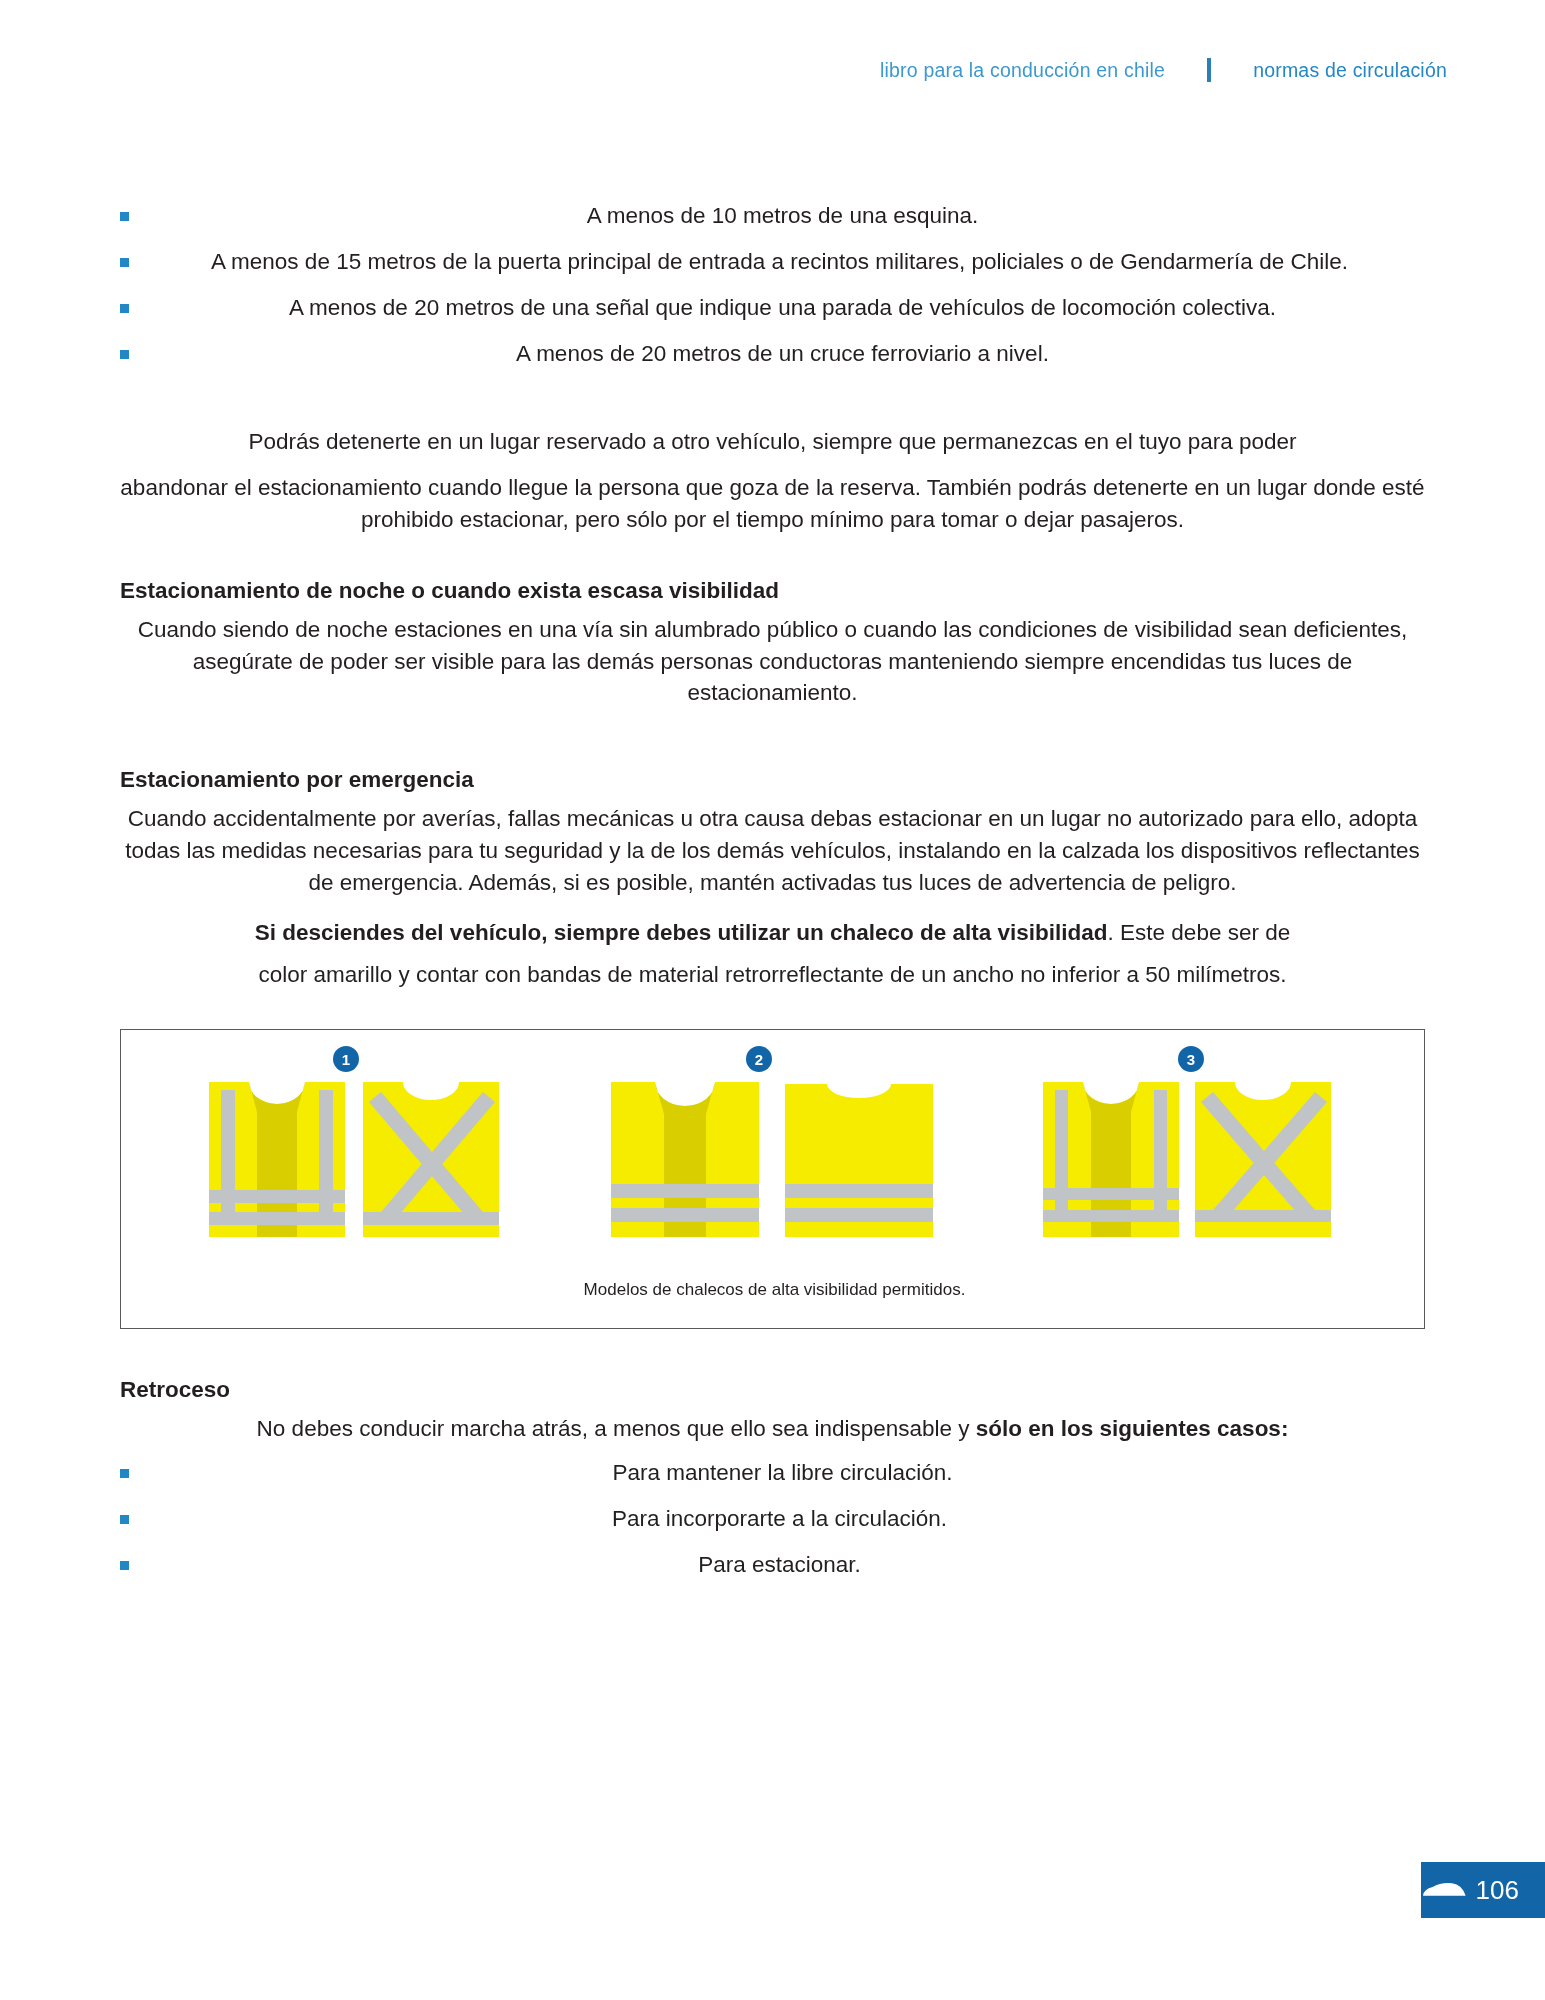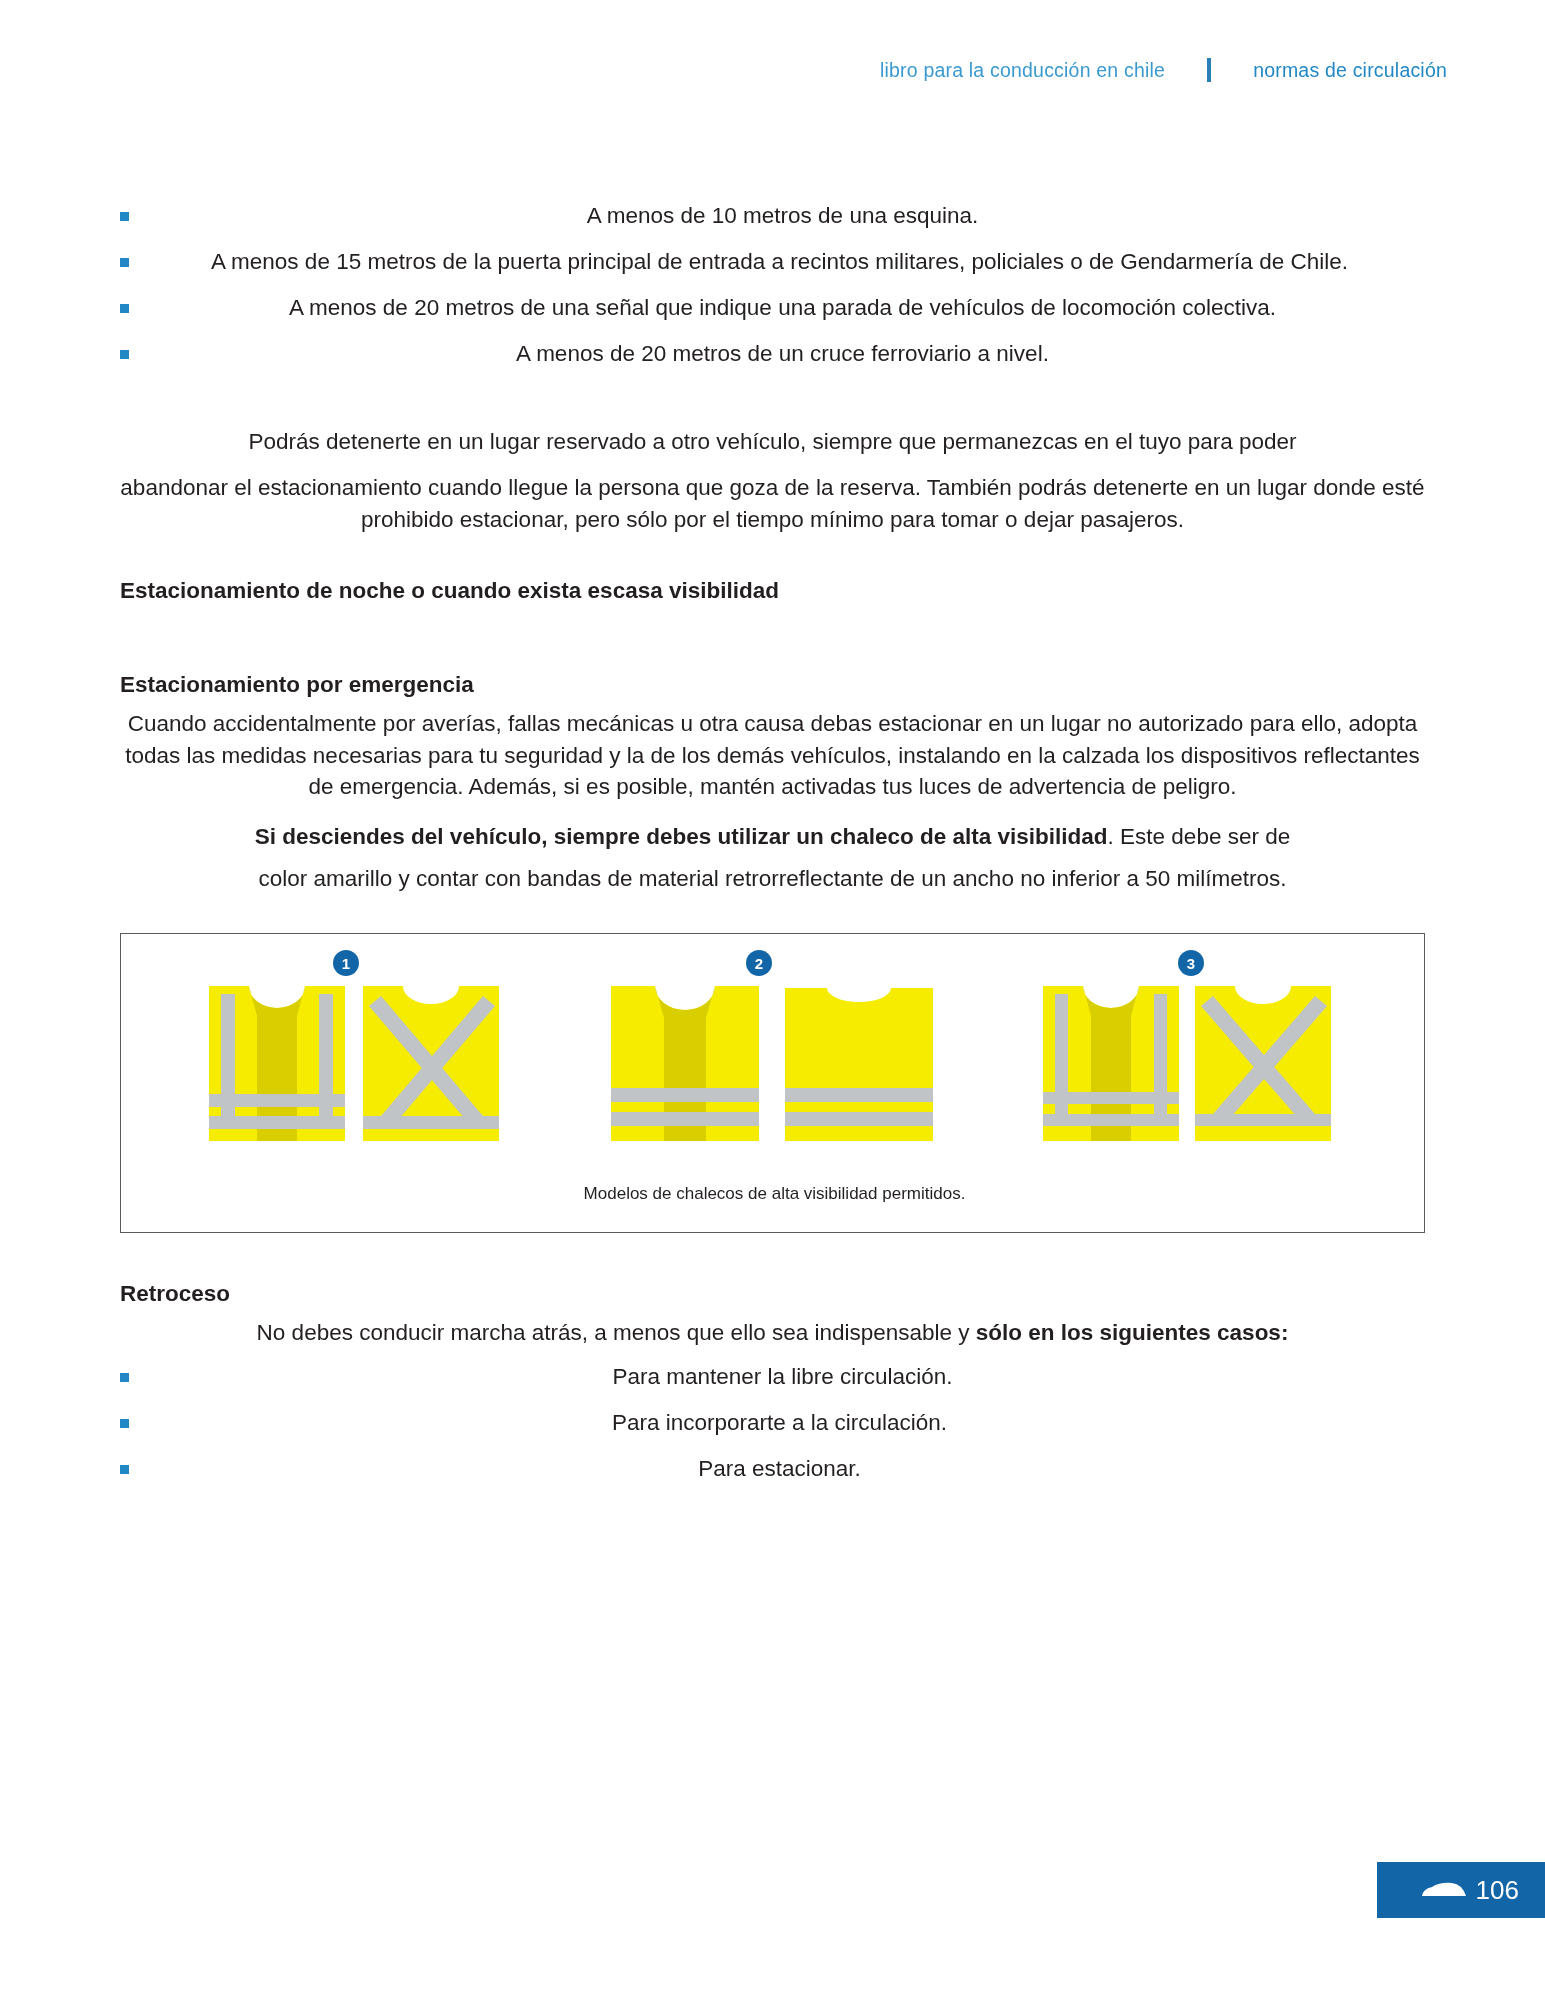--- a/index.html
+++ b/index.html
@@ -150,21 +150,21 @@
     text-align: center;
     font-size: 17px;
     color: #231f20;
   }
 
   
   .footer-tab {
     position: absolute;
     right: 0;
     bottom: 82px;
-    width: 168px;
+    width: 124px;
     height: 56px;
     background: #1266a8;
     display: flex;
     align-items: center;
     justify-content: flex-end;
     padding-right: 26px;
     box-sizing: border-box;
     color: #ffffff;
     font-size: 26px;
   }
@@ -194,20 +194,21 @@
     </ul>
 
     <div class="spacer-lg"></div>
 
     <p class="para" style="margin-bottom:14px">Podrás detenerte en un lugar reservado a otro vehículo, siempre que permanezcas en el tuyo para poder</p>
     <p class="para">abandonar el estacionamiento cuando llegue la persona que goza de la reserva. También podrás detenerte en un lugar donde esté prohibido estacionar, pero sólo por el tiempo mínimo para tomar o dejar pasajeros.</p>
 
     <div class="spacer-lg"></div>
 
     <h3 class="subhead">Estacionamiento de noche o cuando exista escasa visibilidad</h3>
+    <p class="para">Cuando siendo de noche estaciones en una vía sin alumbrado público o cuando las condiciones de visibilidad sean deficientes, asegúrate de poder ser visible para las demás personas conductoras manteniendo siempre encendidas tus luces de estacionamiento.</p>
 
     <div style="height:58px"></div>
 
     <h3 class="subhead">Estacionamiento por emergencia</h3>
     <p class="para" style="margin-bottom:18px">Cuando accidentalmente por averías, fallas mecánicas u otra causa debas estacionar en un lugar no autorizado para ello, adopta todas las medidas necesarias para tu seguridad y la de los demás vehículos, instalando en la calzada los dispositivos reflectantes de emergencia. Además, si es posible, mantén activadas tus luces de advertencia de peligro.</p>
 
     <p class="para" style="margin-bottom:10px"><span class="bold">Si desciendes del vehículo, siempre debes utilizar un chaleco de alta visibilidad</span><span>. Este debe ser de</span></p>
     <p class="para">color amarillo y contar con bandas de material retrorreflectante de un ancho no inferior a 50 milímetros.</p>
 
     <div class="figure-box">

